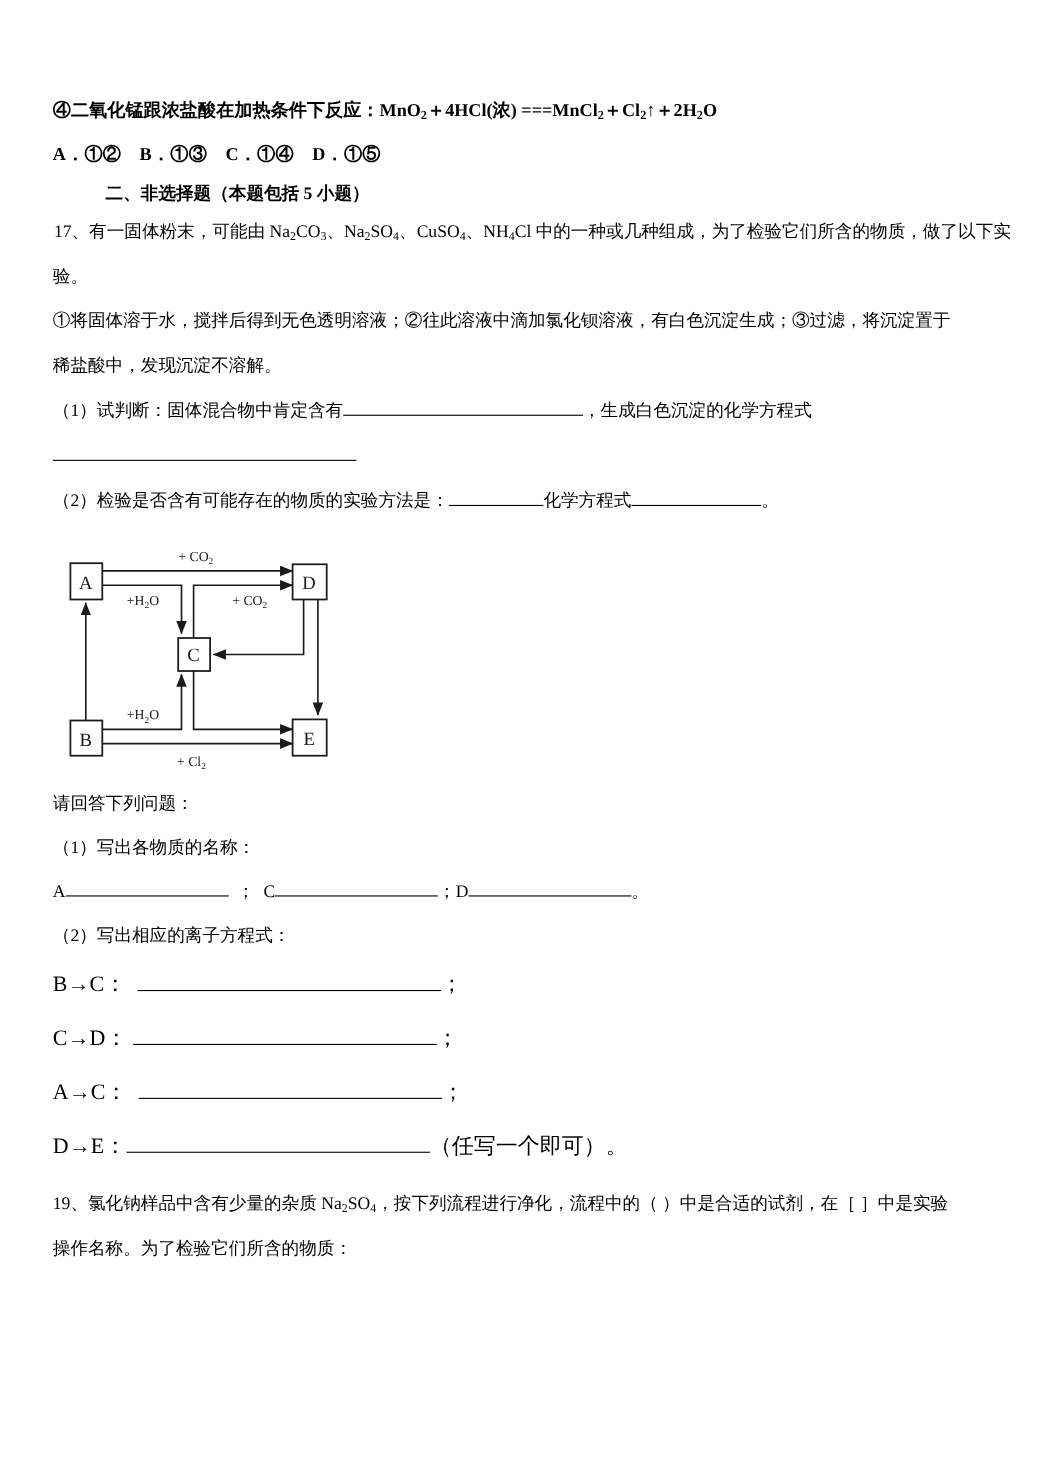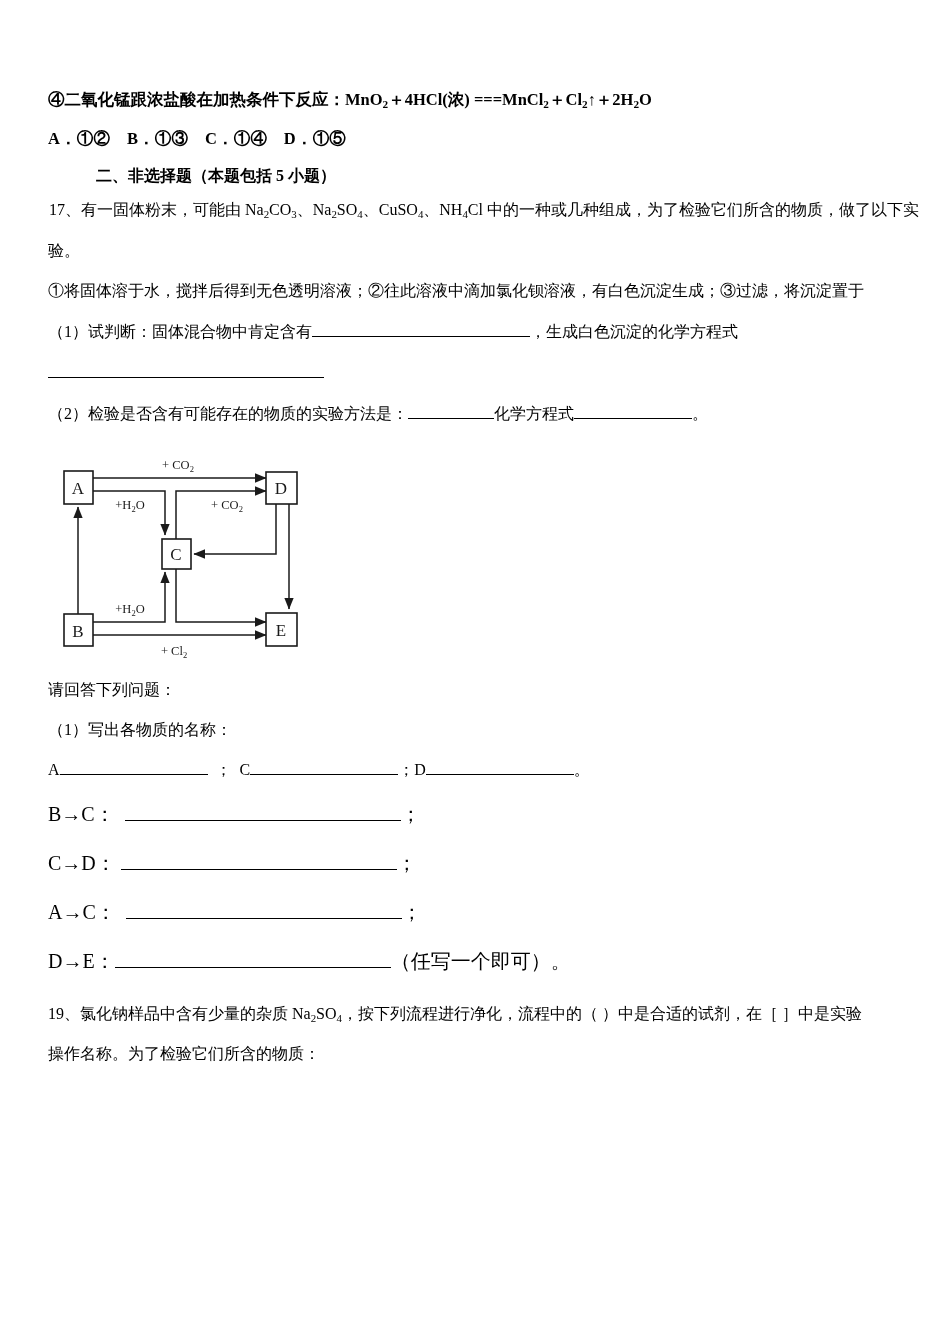--- a/index.html
+++ b/index.html
@@ -88,20 +88,21 @@
     <div class="line p-opts blk">A．①②　B．①③　C．①④　D．①⑤</div>
 
     <div class="line sec-head">二、非选择题（本题包括 5 小题）</div>
 
     <div class="para q17">
       <span>17、有一固体粉末，可能由 Na</span><sub>2</sub><span>CO</span><sub>3</sub><span>、Na</span><sub>2</sub><span>SO</span><sub>4</sub><span>、CuSO</span><sub>4</sub><span>、NH</span><sub>4</sub><span>Cl 中的一种或几种组成，为了检验它们所含的物质，做了以下实</span>
     </div>
     <div class="para">验。</div>
 
     <div class="para">①将固体溶于水，搅拌后得到无色透明溶液；②往此溶液中滴加氯化钡溶液，有白色沉淀生成；③过滤，将沉淀置于</div>
+    <div class="para">稀盐酸中，发现沉淀不溶解。</div>
 
     <div class="para">
       <span>（1）试判断：固体混合物中肯定含有</span><span class="u-20"></span><span>，生成白色沉淀的化学方程式</span><span class="u-26"></span>
     </div>
     <div class="para">
       <span>（2）检验是否含有可能存在的物质的实验方法是：</span><span class="u-08"></span><span>化学方程式</span><span class="u-11"></span><span>。</span>
     </div>
 
 
     <div class="diagram">
@@ -159,20 +160,21 @@
       </svg>
     </div>
 
     <div class="para tight" style="padding-top:4px">请回答下列问题：</div>
     <div class="para tight">（1）写出各物质的名称：</div>
 
     <div class="para tight">
       <span>A</span><span class="u-14"></span>&nbsp;&nbsp;<span>；</span>&nbsp;&nbsp;<span>C</span><span class="u-14"></span><span>；</span><span>D</span><span class="u-14"></span><span>。</span>
     </div>
 
+    <div class="para tight">（2）写出相应的离子方程式：</div>
 
     <div class="eqline">
       <span>B→C：</span>&nbsp;&nbsp;<span class="u-26"></span><span>；</span>
     </div>
     <div class="eqline">
       <span>C→D：</span>&nbsp;<span class="u-26"></span><span>；</span>
     </div>
     <div class="eqline">
       <span>A→C：</span>&nbsp;&nbsp;<span class="u-26"></span><span>；</span>
     </div>

